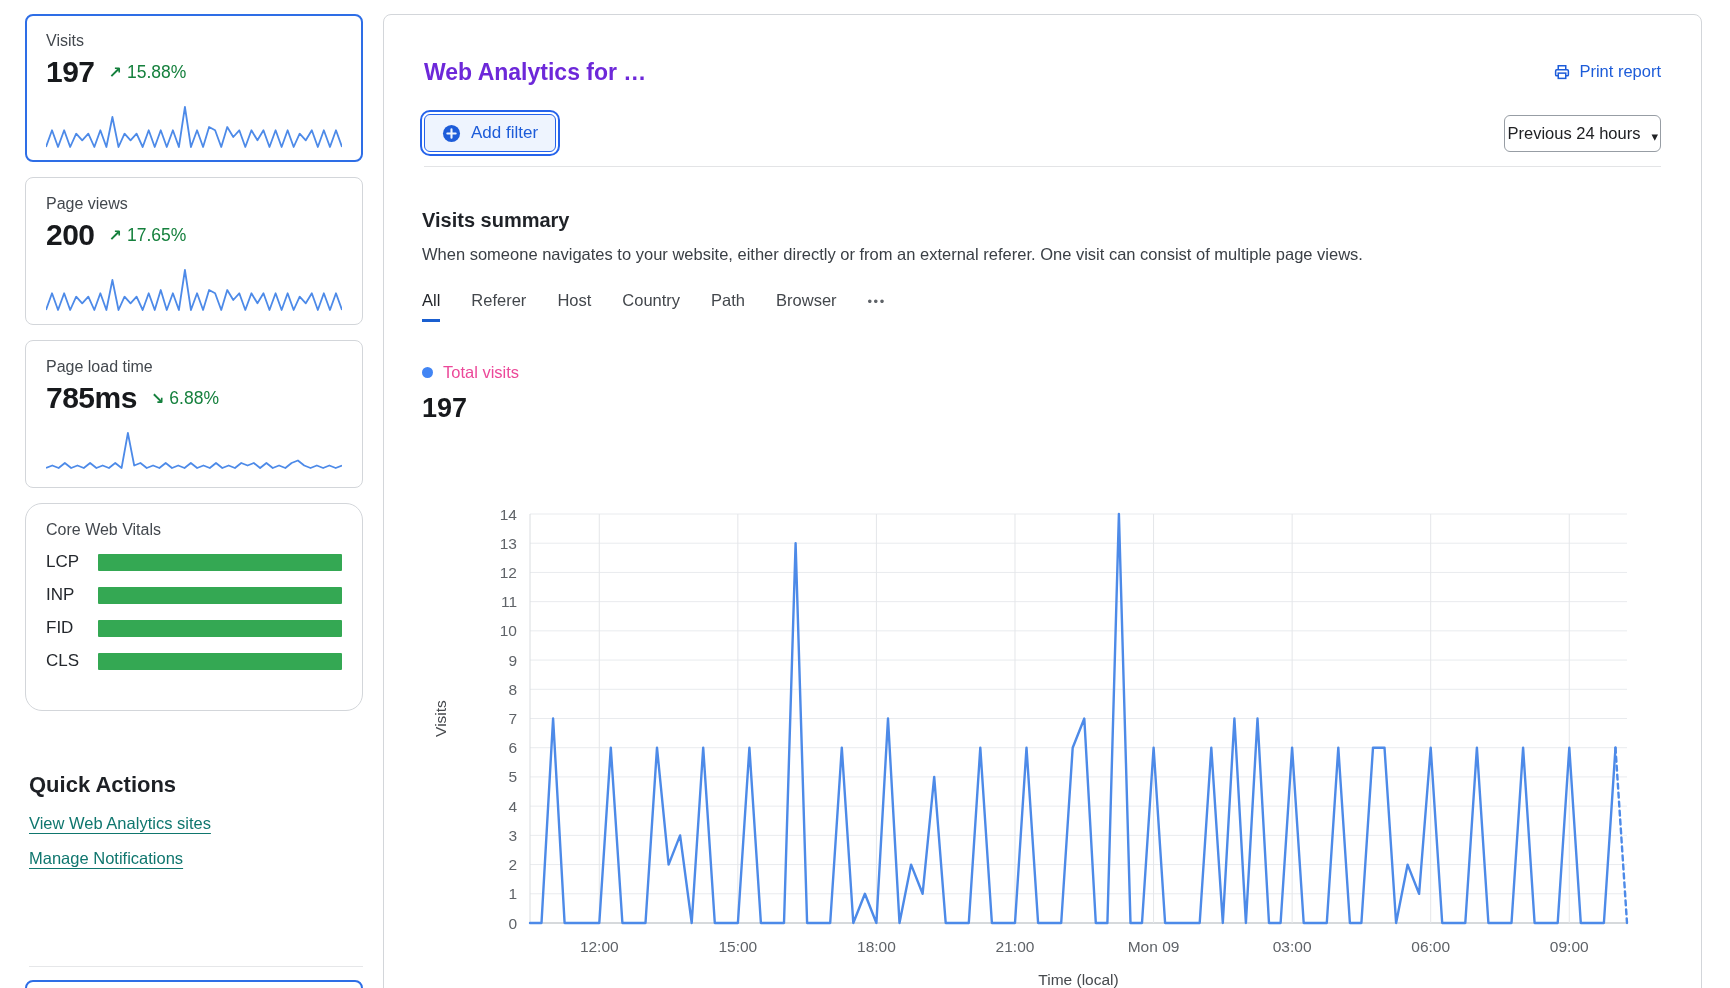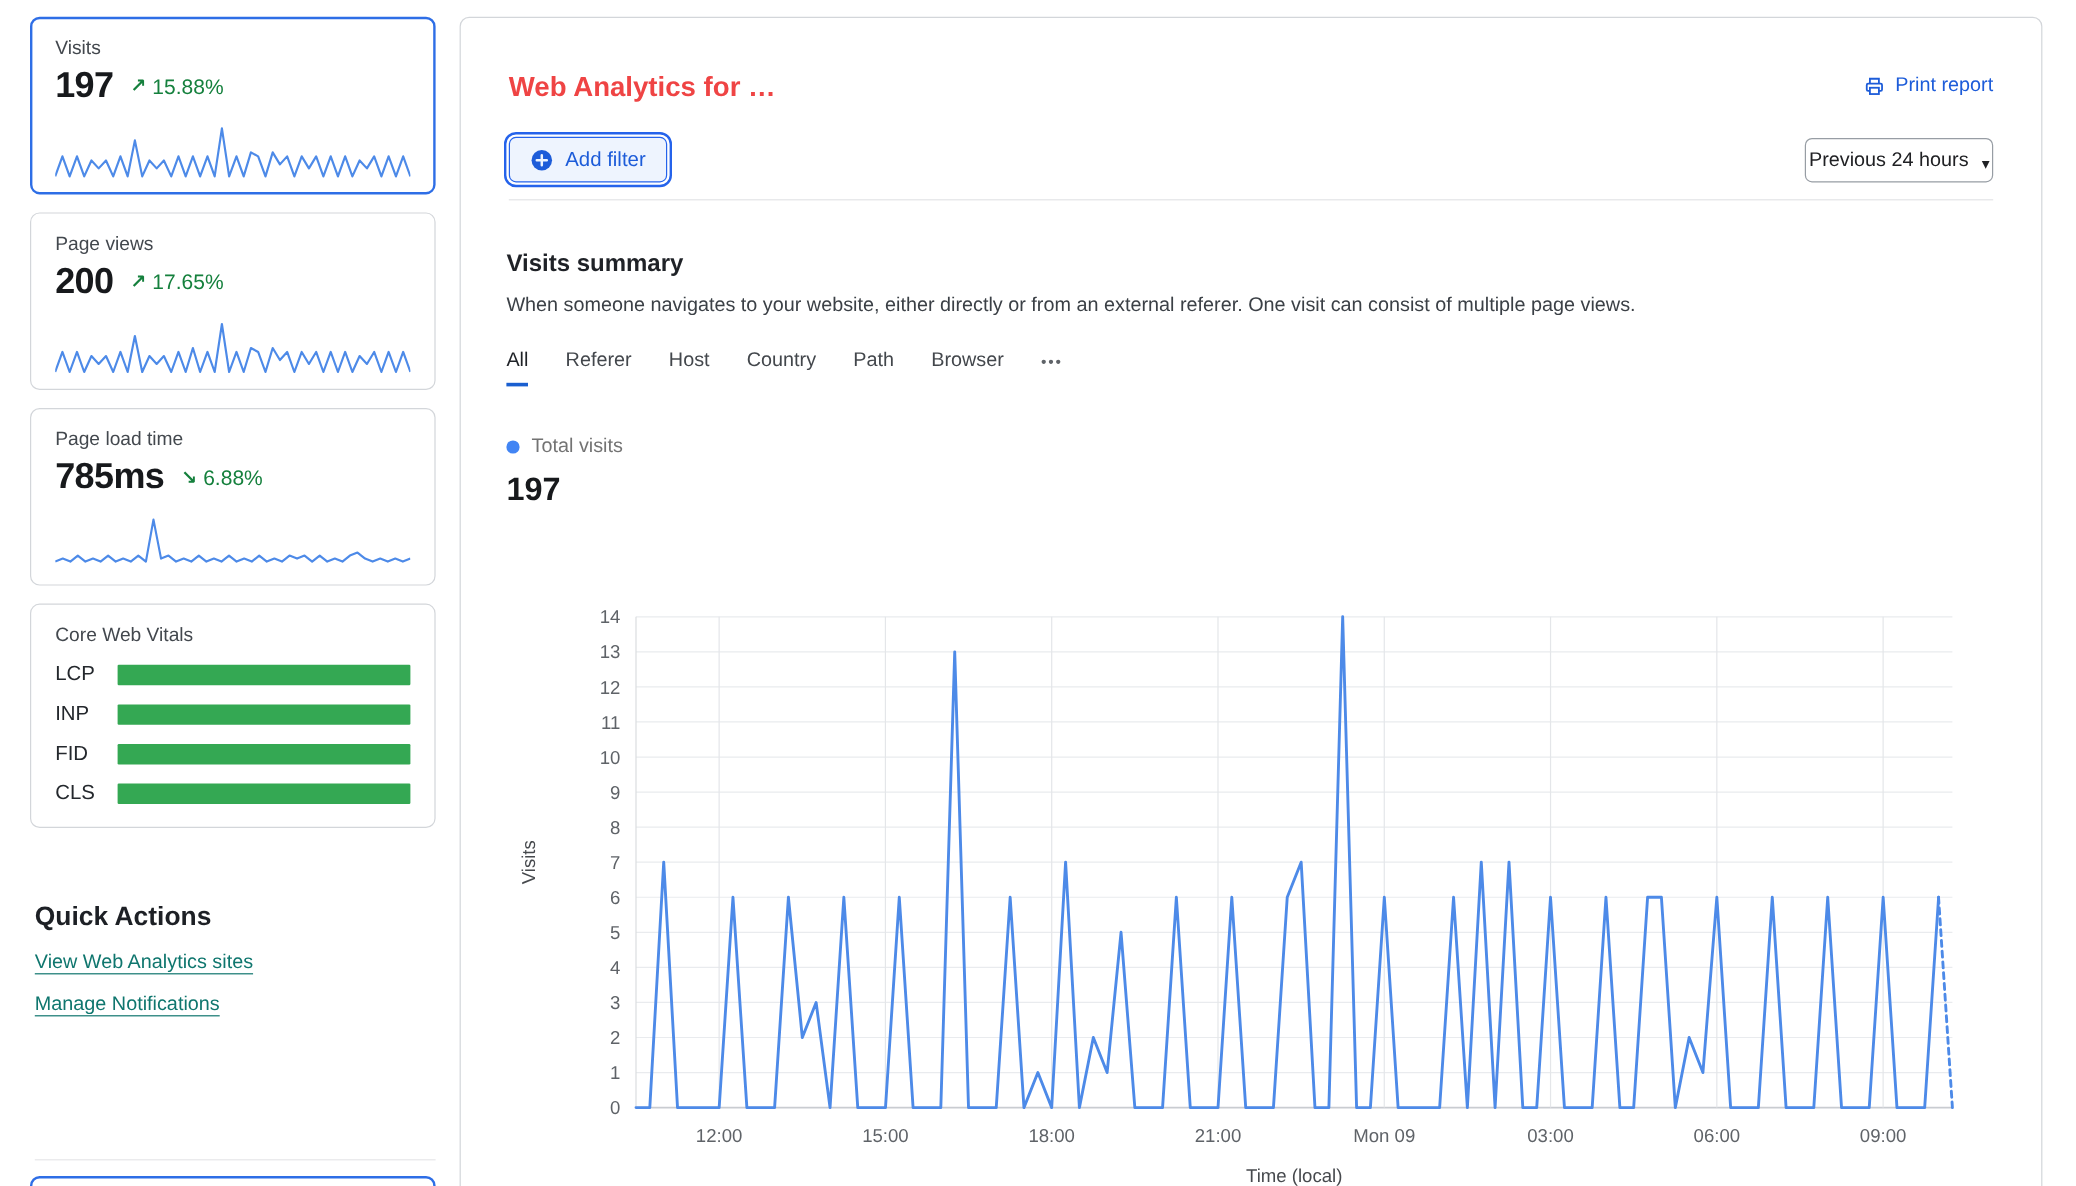--- a/index.html
+++ b/index.html
@@ -10,56 +10,56 @@
   .sidebar{position:absolute;left:25px;top:14px;width:338px;height:974px;}
   .card{background:#fff;border:1px solid #d3d6da;border-radius:8px;padding:17px 20px 12px;margin-bottom:15px;}
   .card.selected{border:2px solid #2e6ee6;padding:16px 19px 11px;}
   .stat-label{font-size:16px;color:#43484e;}
   .cwv-title{font-size:16px;color:#43484e;}
   .stat-row{display:flex;align-items:center;gap:14px;margin-top:5px;}
   .stat-value{font-size:30px;font-weight:700;color:#17191c;letter-spacing:-.5px;}
   .trend{font-size:17.5px;color:#15803d;display:flex;align-items:center;gap:5px;}
   .trend .arrow{font-weight:700;font-size:16px;}
   .spark{display:block;width:100%;height:46px;margin-top:14px;}
-  .cwv-card{padding-bottom:18px;}
+  .cwv-card{padding-bottom:39px;border-radius:17px;}
   .cwv-row{display:flex;align-items:center;margin-top:13px;}
   .cwv-row:first-of-type{margin-top:23px;}
   .cwv-label{width:52px;font-size:17px;color:#24282d;}
   .cwv-bar{flex:1;height:17px;background:#34a853;border-radius:1px;}
   .qa-title{font-size:22px;font-weight:700;color:#1d2025;margin:61px 0 0 4px;}
   .qa-link{display:inline-block;margin:16px 0 0 4px;font-size:16.5px;color:#0f766e;text-decoration:underline;text-underline-offset:4px;}
   .sidebar-hr{position:absolute;left:4px;right:0;top:952px;border:0;border-top:1px solid #e6e7e9;margin:0;}
   .partial-card{position:absolute;left:0;right:0;top:966px;height:26px;border:2px solid #2e6ee6;border-radius:8px;background:#fff;}
 
   
   .panel{position:absolute;left:383px;top:14px;width:1319px;height:1020px;background:#fff;
     border:1px solid #d3d6da;border-radius:8px;}
   .panel-header{position:relative;padding:44px 40px 0;}
-  .panel-title{font-size:23px;font-weight:700;color:#ef4444;margin:0;}
+  .panel-title{font-size:23px;font-weight:700;color:#6d28d9;margin:0;}
   .print-report{position:absolute;right:40px;top:47px;display:flex;align-items:center;gap:8px;
     color:#1d5cd9;font-size:16.5px;text-decoration:none;cursor:pointer;}
   .controls-row{display:flex;justify-content:space-between;align-items:center;margin-top:28px;}
   .add-filter{display:inline-flex;align-items:center;gap:10px;background:#eef4fe;color:#1d5cd9;
     border:1px solid #2563eb;border-radius:6px;outline:2px solid #2563eb;outline-offset:2px;
     padding:8px 17px;font-size:17px;font-family:inherit;cursor:pointer;}
   .time-range{display:inline-flex;align-items:flex-end;gap:11px;background:#fff;border:1px solid #979da4;
     border-radius:6px;padding:8px 2px;font-size:16.5px;color:#202124;font-family:inherit;cursor:pointer;}
   .caret{font-size:13px;line-height:1;color:#202124;}
   .header-divider{border:0;border-top:1px solid #e3e4e6;margin:14px 0 0;}
 
   .summary-section{padding:42px 38px 0;}
   .summary-title{font-size:20px;font-weight:700;color:#1f2227;margin:0;}
   .summary-desc{font-size:16.5px;color:#3b4046;margin:13px 0 0;}
   .tabs{display:flex;align-items:flex-end;gap:31px;margin-top:27px;}
   .tab{font-size:16.5px;color:#43474c;padding-bottom:9px;border-bottom:3px solid transparent;cursor:pointer;}
   .tab.active{color:#1f2227;border-bottom-color:#1a5fd0;text-align:right;}
   .tab-more{font-size:13px;letter-spacing:1.5px;color:#5f6368;padding-bottom:13px;cursor:pointer;}
   .legend{display:flex;align-items:center;gap:10px;margin-top:41px;}
   .legend-dot{width:11px;height:11px;border-radius:50%;background:#4285f4;}
-  .legend-label{font-size:16.5px;color:#737373;}
+  .legend-label{font-size:16.5px;color:#ec4899;}
   .summary-total{font-size:27px;font-weight:700;color:#17191c;margin-top:11px;}
 
   .chart-wrap{position:relative;margin-top:8px;height:562px;}
   .chart-wrap svg{display:block;}
   svg text{font-family:"Liberation Sans","DejaVu Sans",sans-serif;}
 </style>
 </head>
 <body>
 
 <div class="sidebar">

